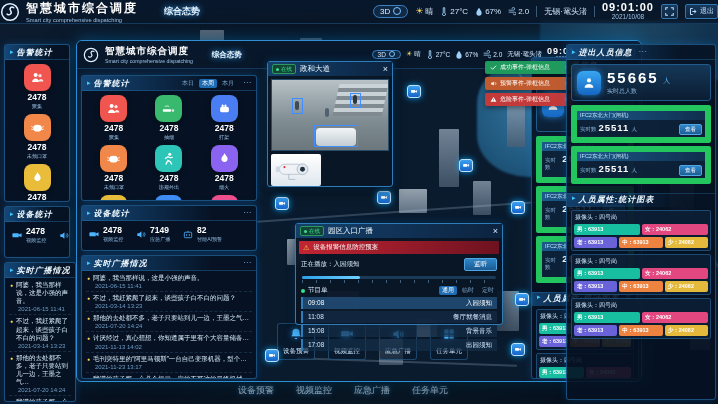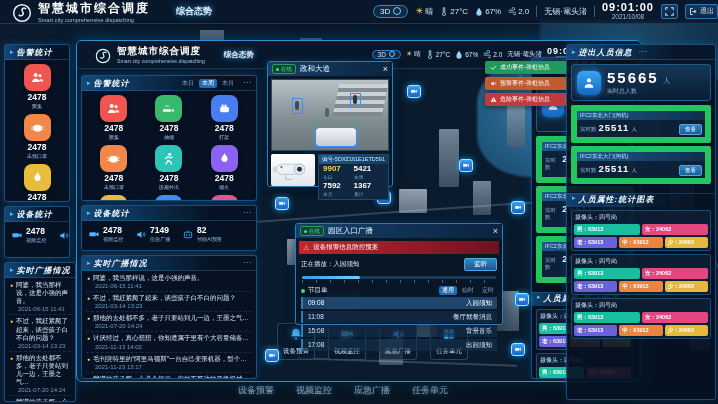--- a/index.html
+++ b/index.html
@@ -13,21 +13,21 @@
   .inner-map{background:linear-gradient(115deg,#25455f 0%,#1a3overflow 0,#1a3650 40%,#24506d 65%,#122b42 100%);}
   .b{position:absolute;background:linear-gradient(180deg,#93a5b7,#4e6074);opacity:.75;border-radius:1px;}
   .b.lt{background:linear-gradient(180deg,#c2cdd8,#7d8ea0);}
   .water{position:absolute;background:radial-gradient(circle at 40% 40%,#3c88b4,#1e577f 70%);opacity:.85;filter:blur(1px);}
   .road{position:absolute;background:rgba(195,220,240,.22);height:2px;}
   .dim{position:absolute;inset:0;background:rgba(3,9,20,.38);}
   
   .topbar{position:absolute;left:0;right:0;top:0;display:flex;align-items:center;
     background:linear-gradient(180deg,rgba(8,24,44,.95),rgba(8,22,40,.72));border-bottom:1px solid rgba(40,110,170,.4);z-index:6;}
   .win-topbar{height:28px;padding:0 6px;}
-  .logo{display:flex;align-items:flex-end;gap:6px;padding-left:12px;}
+  .logo{display:flex;align-items:center;gap:6px;}
   .logo svg{width:20px;height:20px;}
   .t-cn{font-size:12px;font-weight:bold;color:#fff;letter-spacing:2px;white-space:nowrap;}
   .t-en{font-size:6px;color:#9cc2e6;transform:scale(.95);transform-origin:left;white-space:nowrap;}
   .menu-item{margin-left:26px;font-size:9px;font-weight:bold;color:#eaf6ff;text-shadow:0 0 6px #2da0ff;white-space:nowrap;}
   .tb-right{margin-left:auto;display:flex;align-items:center;gap:7px;font-size:8px;color:#cfe6fa;white-space:nowrap;}
   .pill{display:flex;align-items:center;gap:3px;border:1px solid #3c82c2;background:#102a46;border-radius:9px;padding:1px 6px;font-size:8px;color:#dff1ff;}
   .pill .orb{width:8px;height:8px;border:1px solid #7fc6ff;border-radius:50%;}
   .wx{display:flex;align-items:center;gap:2px;}
   .wx svg{width:8px;height:9px;}
   .sun{color:#ffd764;font-size:9px;}
@@ -756,44 +756,20 @@
         <div class="cam-thumb">
           <svg viewBox="0 0 60 36">
               <rect x="7" y="10" width="32" height="14" rx="7" fill="#eef2f6" stroke="#aeb9c4"></rect>
               <circle cx="39" cy="17" r="7.5" fill="#e1e8ef" stroke="#9fadba"></circle>
               <circle cx="39" cy="17" r="3.4" fill="#23313f"></circle>
               <circle cx="14" cy="14" r="1.5" fill="#d33"></circle>
               <rect x="2" y="13" width="6" height="8" rx="2" fill="#cfd8e2"></rect>
               <path d="M20 24v7h9" stroke="#9fb0c0" fill="none"></path>
             </svg>
         </div>
-        <div class="cam-info">
-          <div class="ci-head">编号-5DXZ161E1ETD591</div>
-          <div class="cstats">
-  <div class="cstat">
-    <div class="stat-v">9907</div>
-    <div class="stat-l">今日</div>
-  </div>
-
-  <div class="cstat">
-    <div class="stat-v">5421</div>
-    <div class="stat-l">本周</div>
-  </div>
-
-  <div class="cstat">
-    <div class="stat-v">7592</div>
-    <div class="stat-l">本月</div>
-  </div>
-
-  <div class="cstat">
-    <div class="stat-v">1367</div>
-    <div class="stat-l">累计</div>
-  </div>
-</div>
-        </div>
       </div>
     </div>
 
     <div class="popup" style="left:218px;top:182px;width:208px;height:102px;">
       <div class="pop-head">
         <span class="stag">
             <i></i>
             <span>在线</span>
           </span>
         <span class="pop-title">园区入口广播</span>

